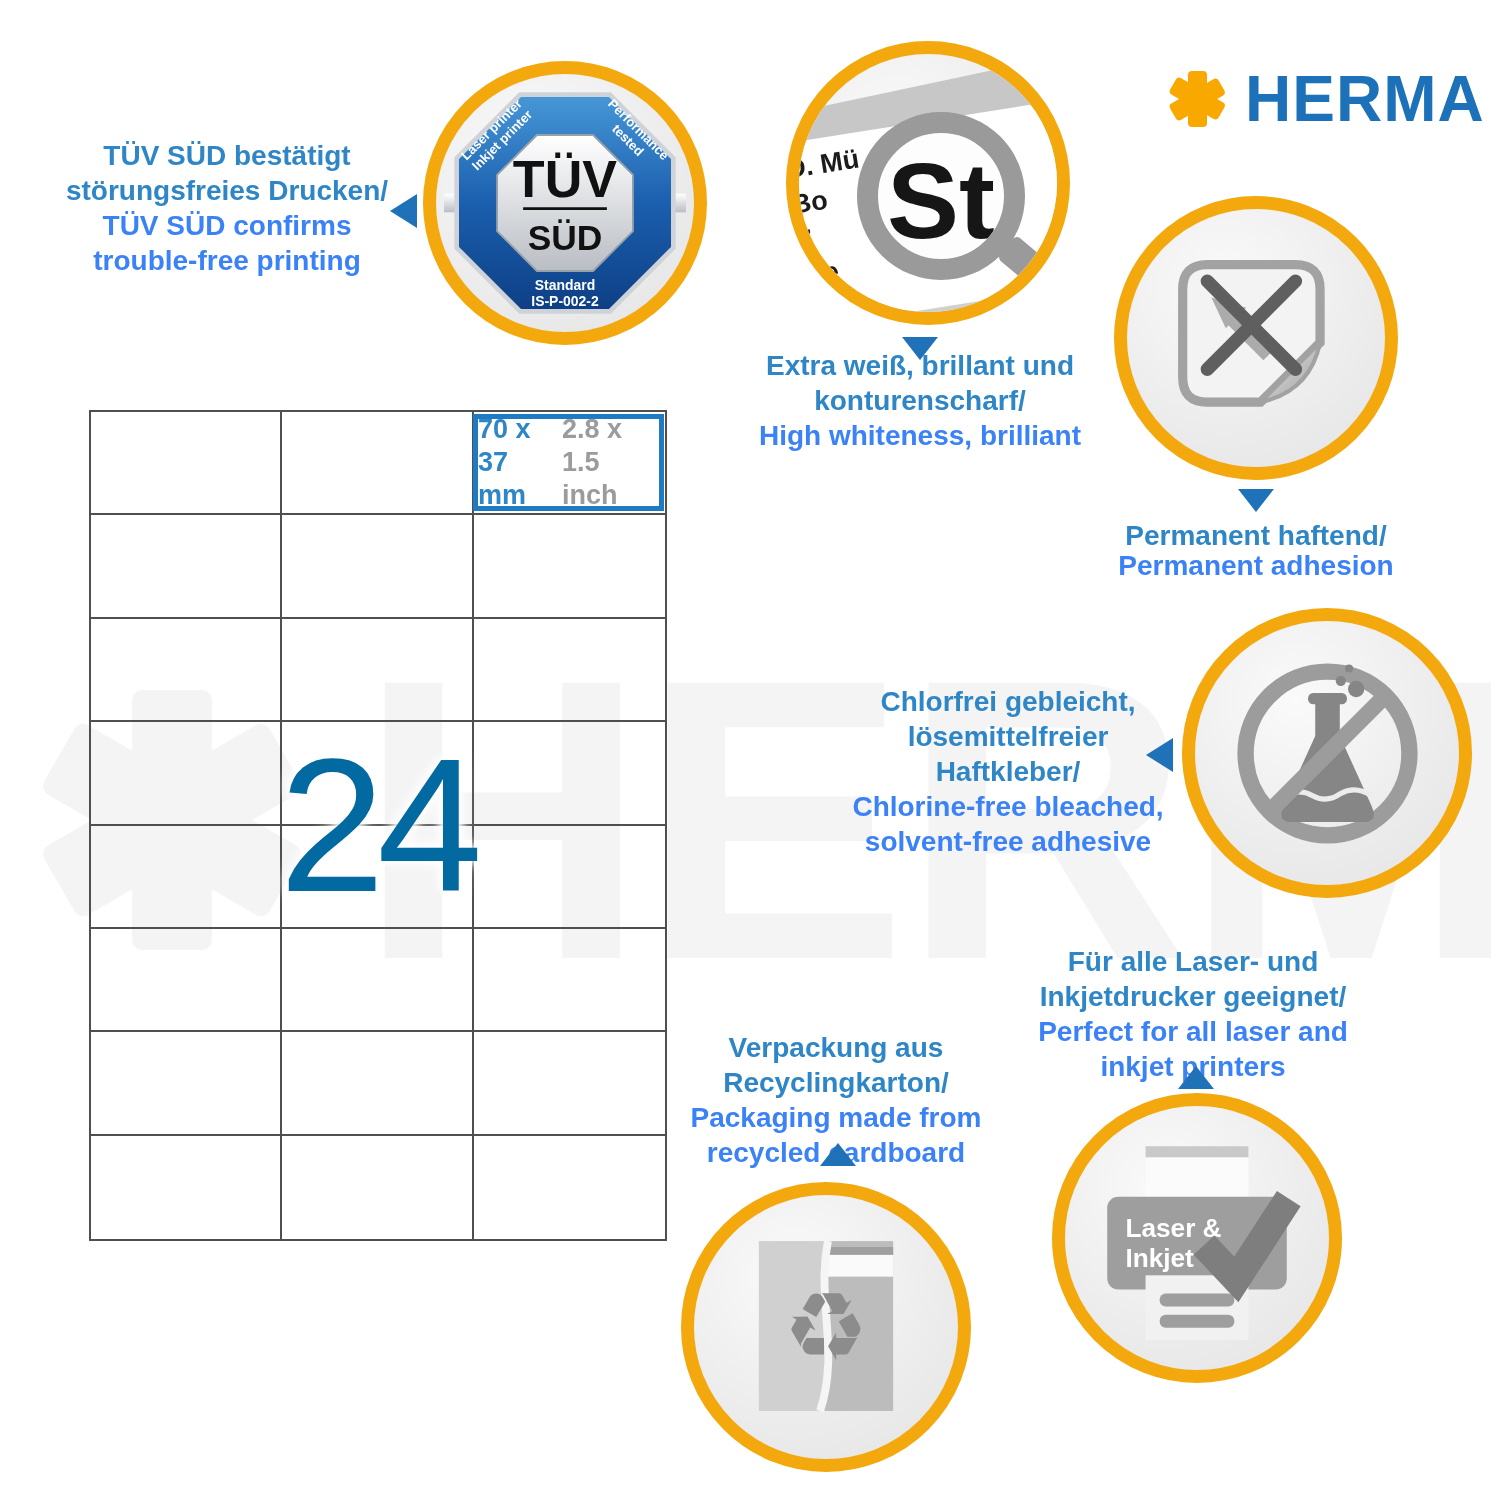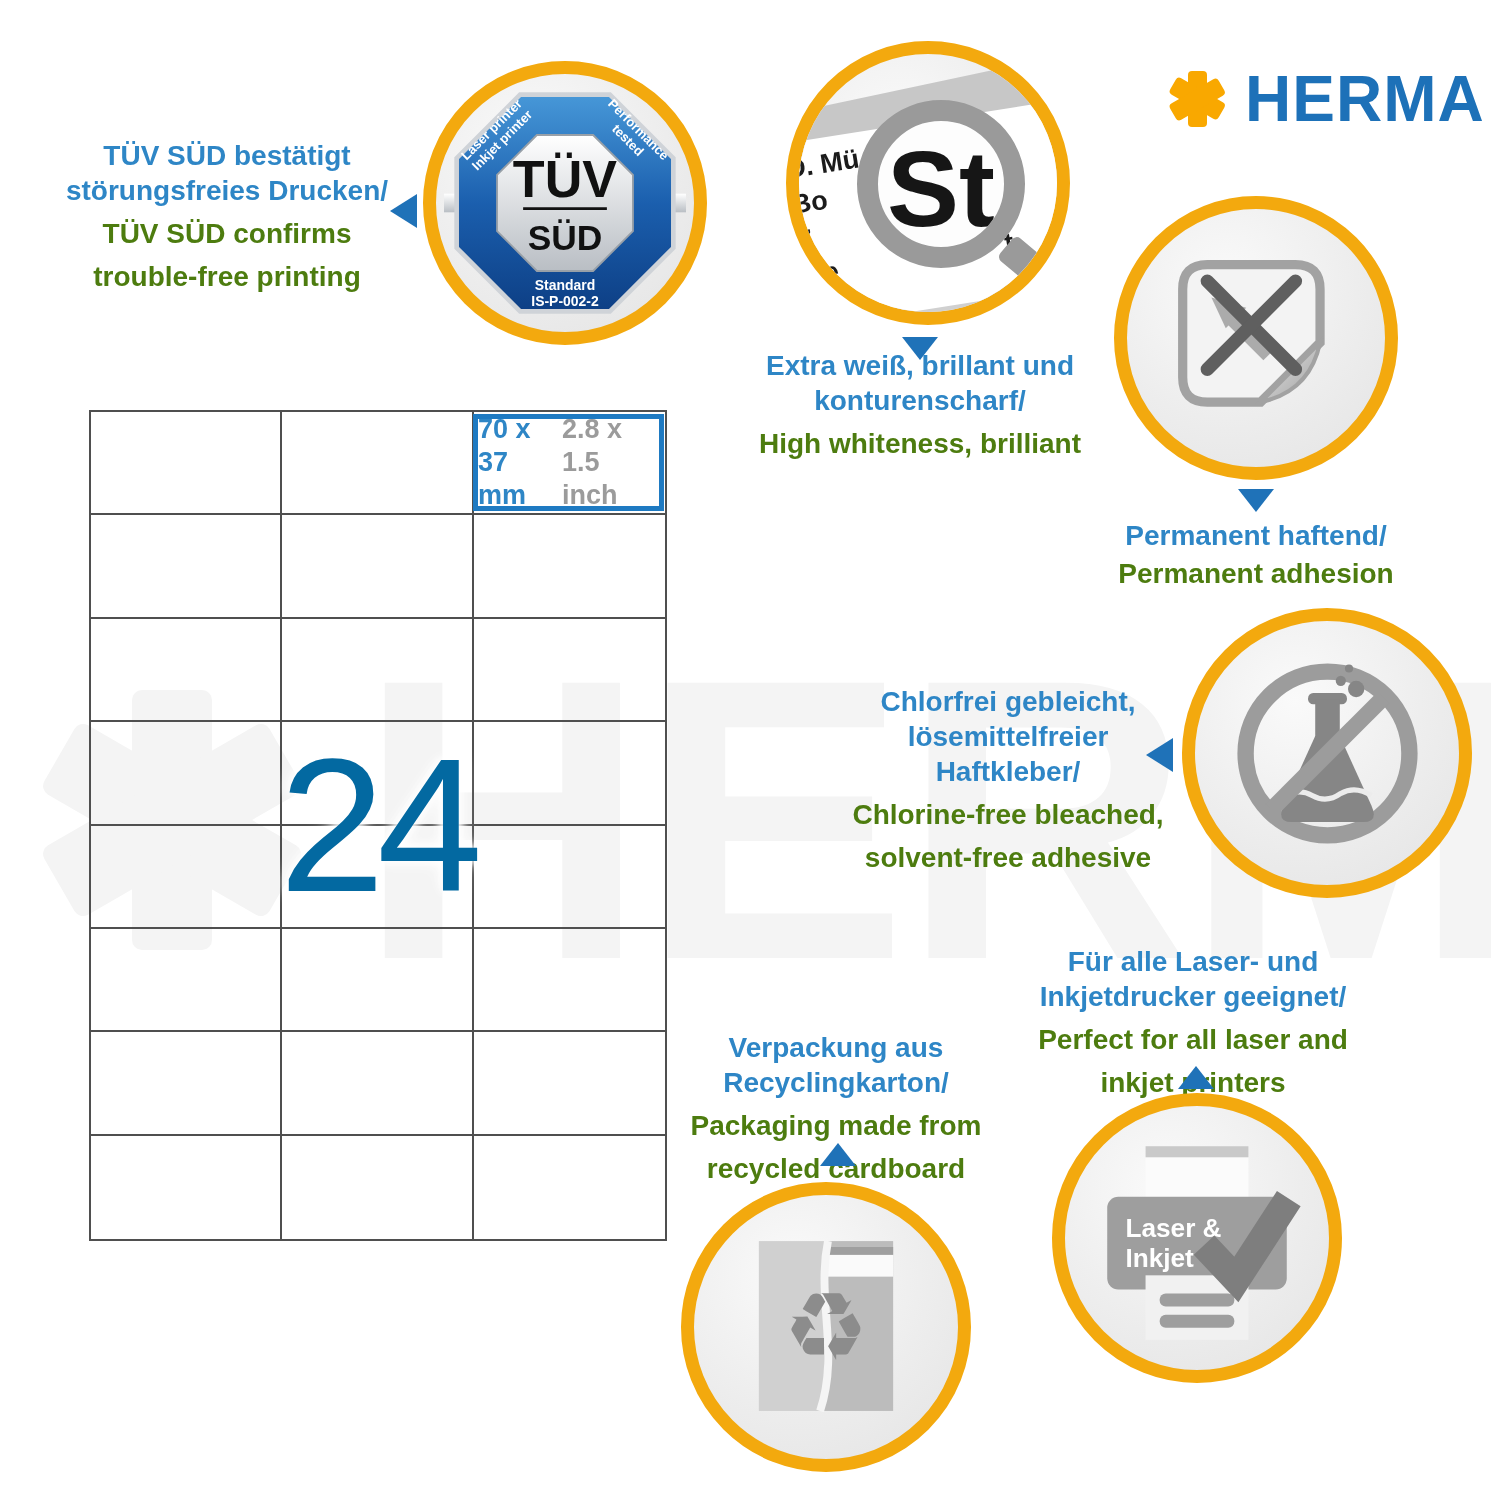--- a/index.html
+++ b/index.html
@@ -25,21 +25,21 @@
   .dim-inch{color:#9b9b9b;}
   .label-count{position:absolute;left:275px;top:720px;width:204px;height:210px;display:flex;
            align-items:center;justify-content:center;font-size:190px;font-weight:400;color:#0369a1;
            letter-spacing:-8px;z-index:2;
            text-shadow:0 0 10px #fff,0 0 14px #fff,0 0 18px #fff;}
   
   .feature{position:absolute;width:360px;text-align:center;font-weight:bold;font-size:28px;
            line-height:35px;z-index:3;}
   .feature span{display:block;white-space:nowrap;}
   .feature .de{color:#2e86c6;}
-  .feature .en{color:#4d7c0f;margin-top:8px;}
+  .feature .en{color:#3b82f6;}
   
   .arr{position:absolute;width:0;height:0;z-index:3;}
   .arr-down{border-left:18px solid transparent;border-right:18px solid transparent;
             border-top:23px solid #1f72b8;}
   .arr-up{border-left:18px solid transparent;border-right:18px solid transparent;
           border-bottom:23px solid #1f72b8;}
   .arr-left{border-top:17px solid transparent;border-bottom:17px solid transparent;
             border-right:27px solid #1f72b8;}
   
   .circle{position:absolute;box-sizing:border-box;border-radius:50%;border:13px solid #f3a90e;
@@ -54,21 +54,21 @@
   
   .mag-band{position:absolute;background:#c7c7c7;transform:rotate(-12deg);}
   .mag-band.top{left:-30px;top:26px;width:360px;height:46px;}
   .mag-band.bottom{left:-40px;top:246px;width:360px;height:70px;background:#d0d0d0;}
   .mag-label{position:absolute;left:-28px;top:66px;width:340px;height:186px;background:#fff;
              transform:rotate(-9deg);}
   .mag-addr{position:absolute;left:24px;top:8px;font-weight:bold;font-size:27px;line-height:36px;
             color:#1b1b1b;}
   .mag-addr span{display:block;}
   .mag-t{position:absolute;left:228px;top:118px;font-weight:bold;font-size:27px;color:#1b1b1b;}
-  .mag-glass{position:absolute;left:58px;top:46px;width:168px;height:168px;box-sizing:border-box;
+  .mag-glass{position:absolute;left:58px;top:58px;width:168px;height:168px;box-sizing:border-box;
              border:21px solid #9a9a9a;border-radius:50%;display:flex;align-items:center;
              justify-content:center;overflow:hidden;background:rgba(252,252,252,0.55);}
   .mag-glass span{font-weight:bold;font-size:108px;color:#161616;margin-top:8px;}
   .mag-handle{position:absolute;left:196px;top:208px;width:96px;height:30px;background:#9a9a9a;
               border-radius:6px;transform:rotate(40deg);}
   
   .logo{position:absolute;left:1165px;top:64px;display:flex;align-items:center;gap:16px;z-index:3;}
   .logo .brand-name{font-size:64px;font-weight:bold;color:#1d71b8;letter-spacing:1px;line-height:1;}
 </style>
 </head>

